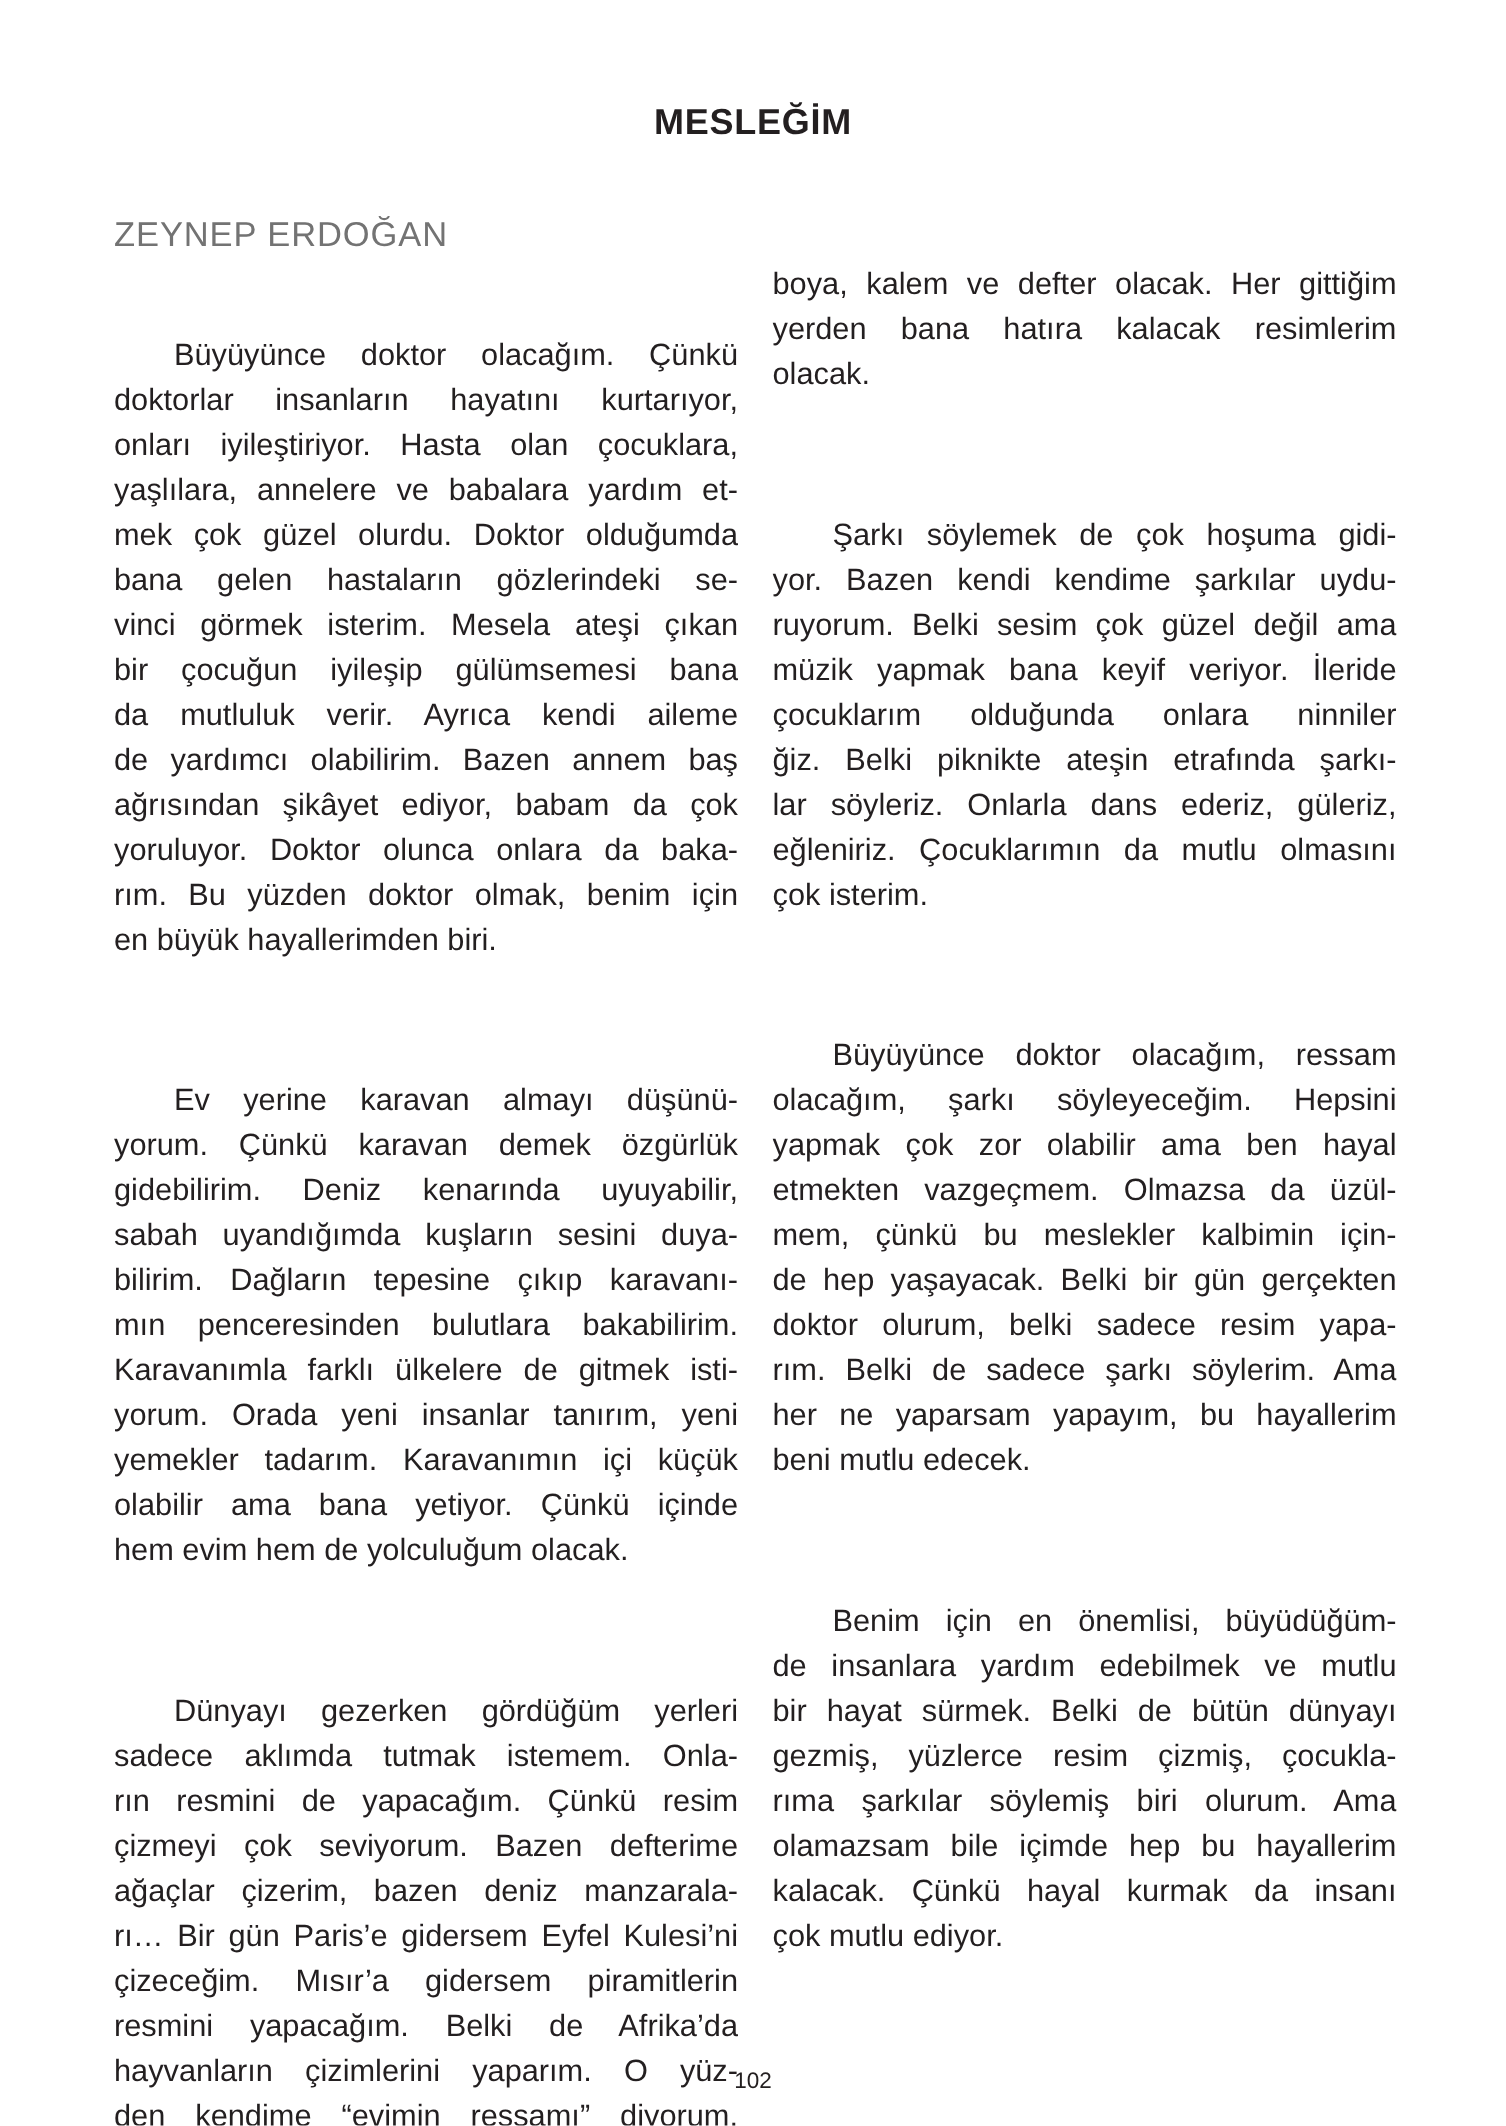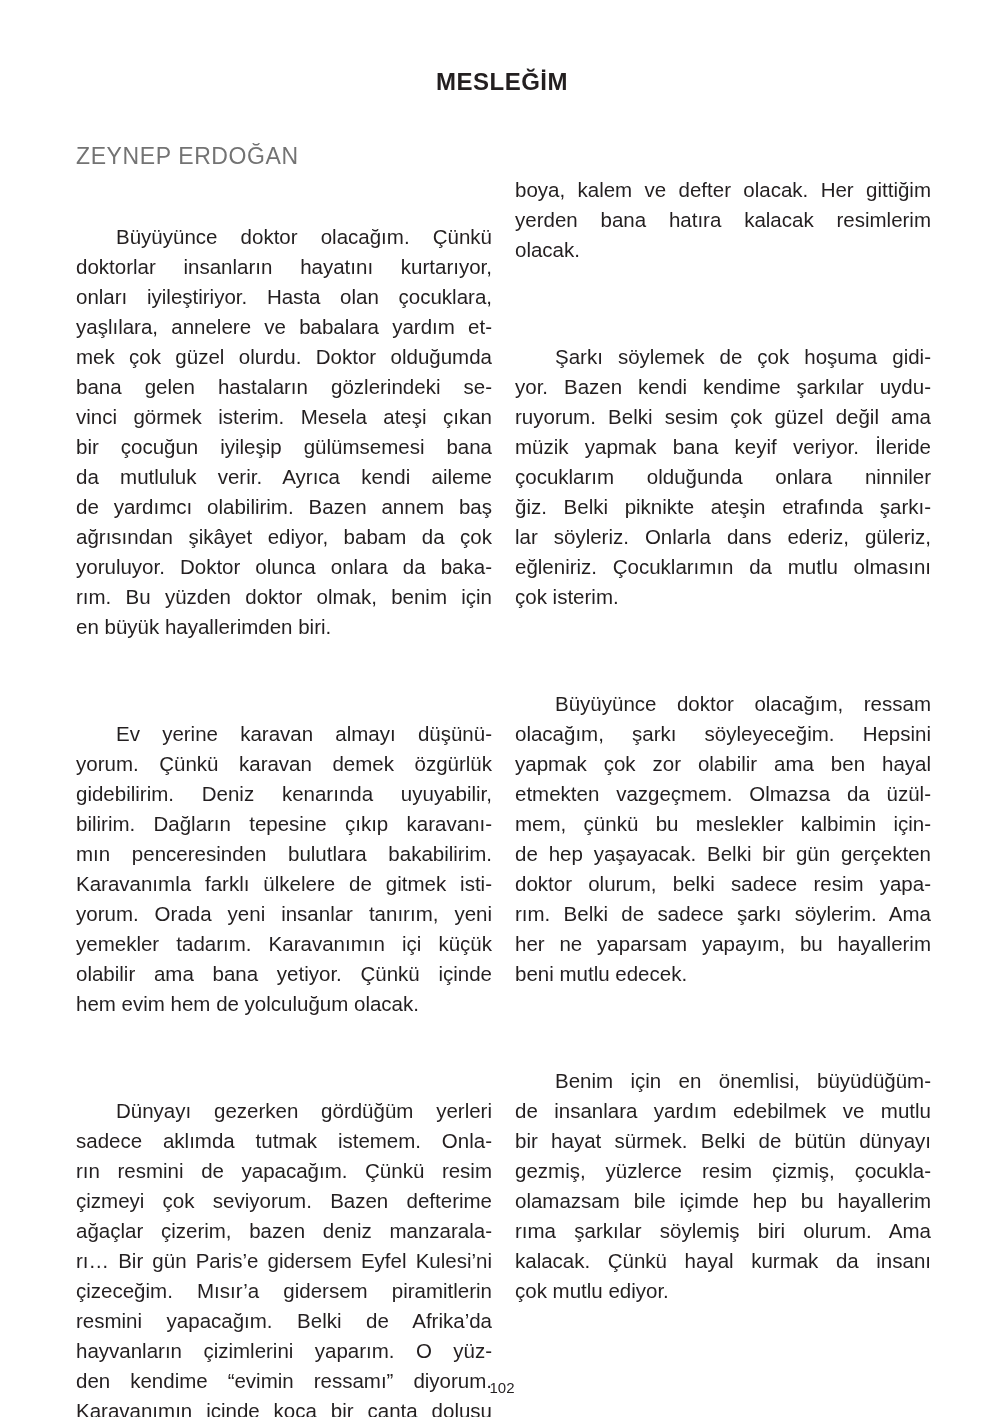--- a/index.html
+++ b/index.html
@@ -90,20 +90,21 @@
     <span class="line">da mutluluk verir. Ayrıca kendi aileme</span>
     <span class="line">de yardımcı olabilirim. Bazen annem baş</span>
     <span class="line">ağrısından şikâyet ediyor, babam da çok</span>
     <span class="line">yoruluyor. Doktor olunca onlara da baka-</span>
     <span class="line">rım. Bu yüzden doktor olmak, benim için</span>
     <span class="line last">en büyük hayallerimden biri.</span>
     <span class="gap"></span>
     <span class="line indent">Ev yerine karavan almayı düşünü-</span>
     <span class="line">yorum. Çünkü karavan demek özgürlük</span>
     <span class="line">gidebilirim. Deniz kenarında uyuyabilir,</span>
+    <span class="line">sabah uyandığımda kuşların sesini duya-</span>
     <span class="line">bilirim. Dağların tepesine çıkıp karavanı-</span>
     <span class="line">mın penceresinden bulutlara bakabilirim.</span>
     <span class="line">Karavanımla farklı ülkelere de gitmek isti-</span>
     <span class="line">yorum. Orada yeni insanlar tanırım, yeni</span>
     <span class="line">yemekler tadarım. Karavanımın içi küçük</span>
     <span class="line">olabilir ama bana yetiyor. Çünkü içinde</span>
     <span class="line last">hem evim hem de yolculuğum olacak.</span>
     <span class="gap"></span>
     <span class="line indent">Dünyayı gezerken gördüğüm yerleri</span>
     <span class="line">sadece aklımda tutmak istemem. Onla-</span>
@@ -140,19 +141,19 @@
     <span class="line">de hep yaşayacak. Belki bir gün gerçekten</span>
     <span class="line">doktor olurum, belki sadece resim yapa-</span>
     <span class="line">rım. Belki de sadece şarkı söylerim. Ama</span>
     <span class="line">her ne yaparsam yapayım, bu hayallerim</span>
     <span class="line last">beni mutlu edecek.</span>
     <span class="gap"></span>
     <span class="line indent">Benim için en önemlisi, büyüdüğüm-</span>
     <span class="line">de insanlara yardım edebilmek ve mutlu</span>
     <span class="line">bir hayat sürmek. Belki de bütün dünyayı</span>
     <span class="line">gezmiş, yüzlerce resim çizmiş, çocukla-</span>
+    <span class="line">rıma şarkılar söylemiş biri olurum. Ama</span>
     <span class="line">olamazsam bile içimde hep bu hayallerim</span>
-    <span class="line">rıma şarkılar söylemiş biri olurum. Ama</span>
     <span class="line">kalacak. Çünkü hayal kurmak da insanı</span>
     <span class="line last">çok mutlu ediyor.</span>
   </div>
 
 <div class="page-number">102</div>
 
 </body></html>

